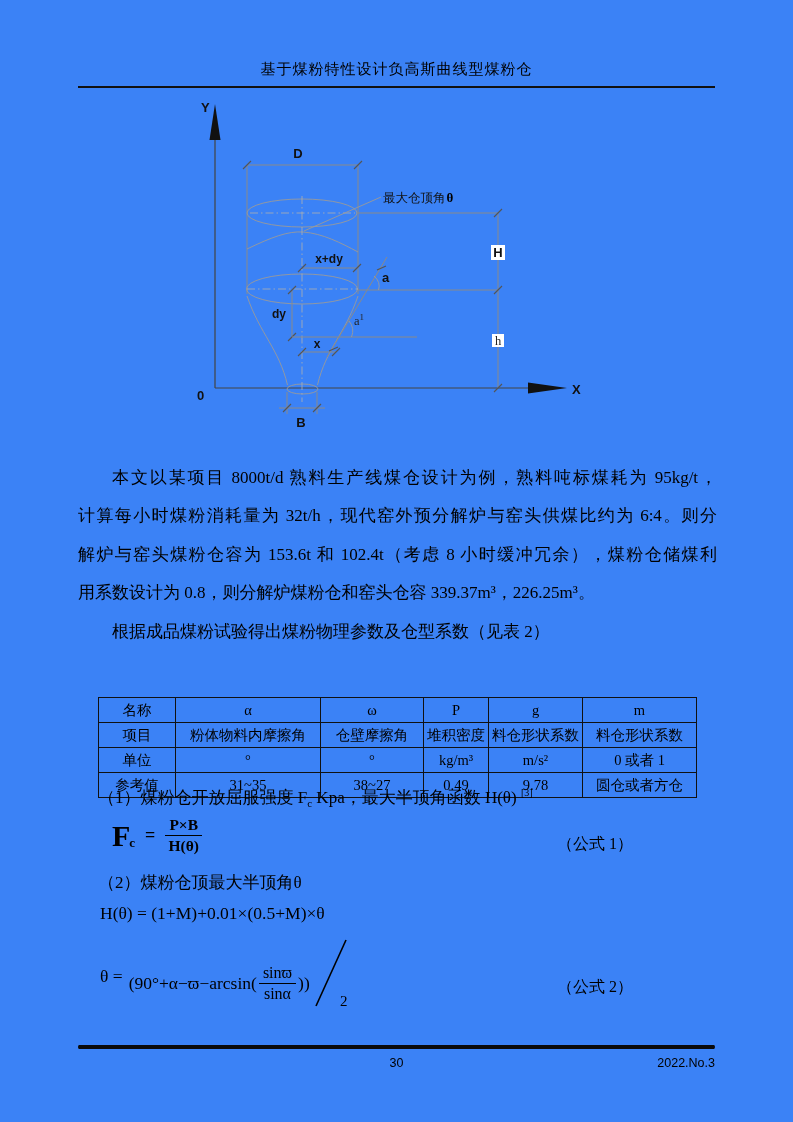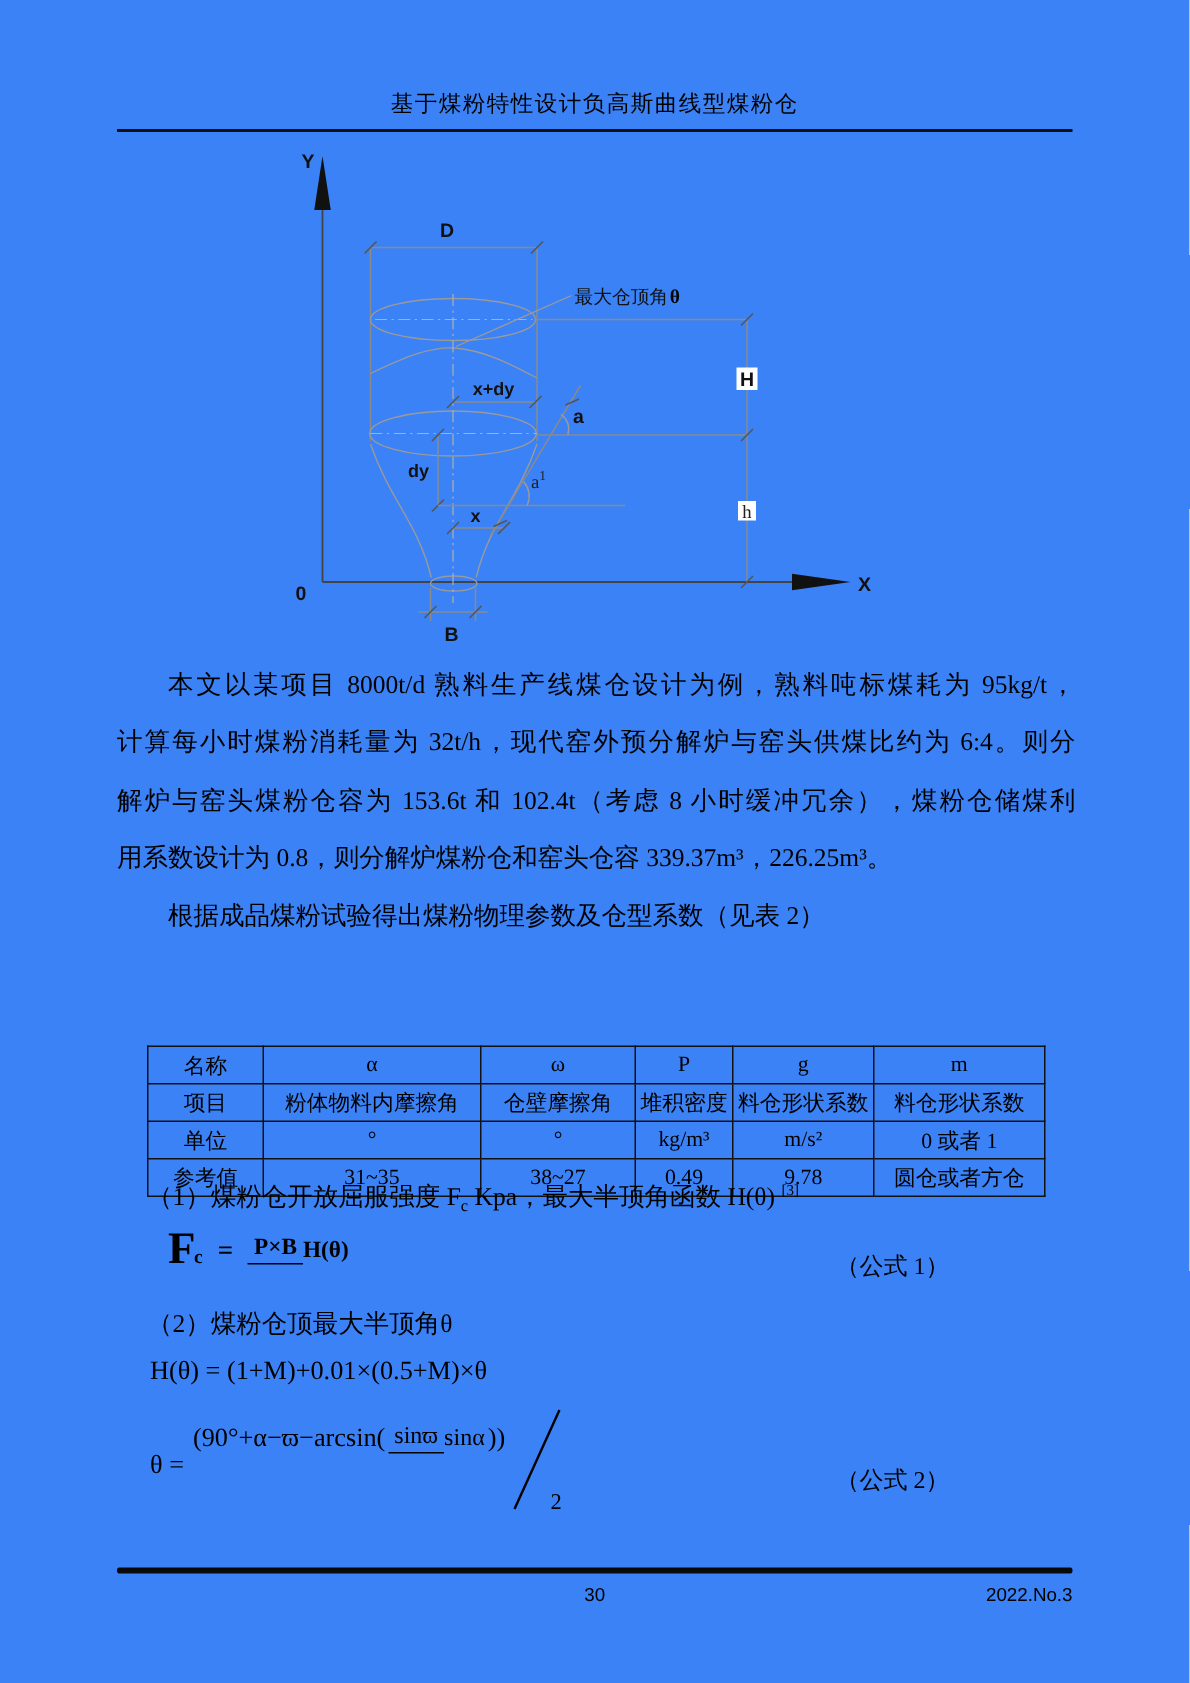--- a/index.html
+++ b/index.html
@@ -24,21 +24,21 @@
   .lbl-sans { font-family:"Liberation Sans", sans-serif; font-size:13px; font-weight:600; fill:#111; }
   .lbl-sans-sm { font-family:"Liberation Sans", sans-serif; font-size:12px; font-weight:600; fill:#111; }
   .lbl-serif { font-family:"Liberation Serif", serif; font-size:12.5px; fill:#222; }
   .lbl-cjk { font-size:12.5px; fill:#111; }
   .lbl-cjk-b { font-size:13px; font-weight:bold; fill:#000; }
 
   .fig-caption { position:absolute; top:442px; left:78px; width:637px; text-align:center;
     font-size:15px; font-weight:bold; }
 
   
-  .bodytext { position:absolute; top:438px; left:78px; width:639px; font-size:17px; }
+  .bodytext { position:absolute; top:459px; left:78px; width:639px; font-size:17px; }
   .bline { line-height:38.4px; white-space:nowrap; }
   .bline.wrapped { white-space:normal; text-align:justify; text-align-last:justify; }
   .indent { text-indent:2em; }
 
   
   .tbl-title { position:absolute; top:650px; left:78px; width:637px; text-align:center;
     font-size:15px; font-weight:bold; }
   table.ptable { position:absolute; top:677px; left:98px; border-collapse:collapse;
     font-size:14.5px;margin-top:20px; }
   table.ptable td { border:1.4px solid #111; text-align:center; vertical-align:middle;
@@ -47,33 +47,33 @@
 
   
   .fitem { position:absolute; left:98px; font-size:17px; }
   .fitem sub { font-size:11px; }
   .fitem sup { font-size:10px; }
   .formula1 { position:absolute; left:112px; top:816px; display:flex; align-items:center;
     font-weight:bold; font-family:"Liberation Serif", serif; }
   .f1F { font-size:30px; letter-spacing:-1px; }
   .f1sub { font-size:13px; align-self:flex-end; margin-bottom:4px; }
   .f1eq { font-size:18px; margin:0 10px; }
-  .frac { display:inline-flex; flex-direction:row; align-items:center; vertical-align:middle; }
+  .frac { display:inline-flex; flex-direction:column; align-items:center; vertical-align:middle; }
   .frac .fn { padding:0 4px 1px 4px; border-bottom:1.6px solid #000; }
   .frac .fd { padding-top:1px; }
   .formula1 .frac { font-size:15.5px; }
   .ftag { position:absolute; left:557px; font-size:16px; }
 
   .formula2a { position:absolute; left:100px; top:903px; font-size:17.5px;
     font-family:"Liberation Serif", serif; }
   .formula2b { position:absolute; left:100px; top:936px; display:flex; align-items:flex-start;
     font-size:17.5px; font-family:"Liberation Serif", serif; }
   .f2lhs { margin-top:30px; margin-right:6px; }
   .f2num { display:flex; align-items:center; margin-top:12px; }
-  .f2num .frac { font-size:16px; margin:0 2px; }
+  .f2num .frac { font-size:16px; margin:16px 2px; }
   .slashwrap { position:relative; width:40px; height:74px; margin-left:2px; }
 
   
   .ft-rule { position:absolute; top:1045px; left:78px; width:637px; height:4px;
     background:#0a0a0a; border-radius:2px/3px; }
   .ft-page { position:absolute; top:1056px; left:78px; width:637px; text-align:center;
     font-family:"Liberation Sans", sans-serif; font-size:12.5px; }
   .ft-issue { position:absolute; top:1056px; right:78px;
     font-family:"Liberation Sans", sans-serif; font-size:12.5px; }
 </style>

